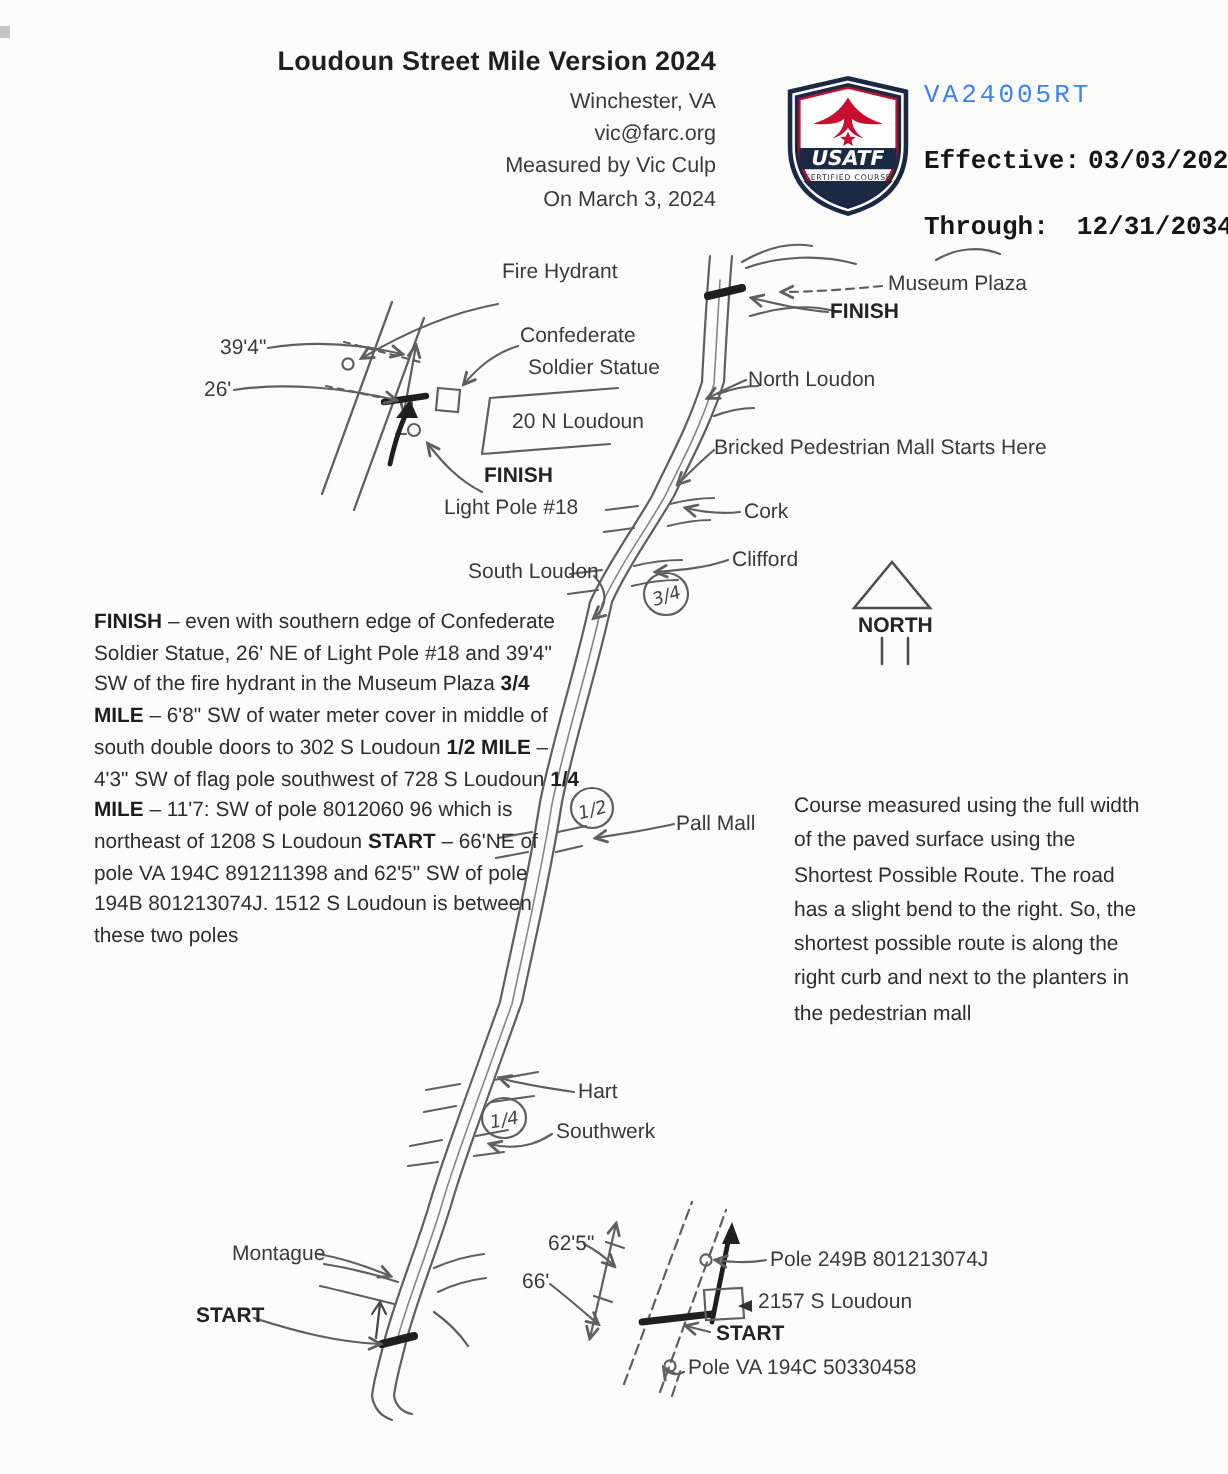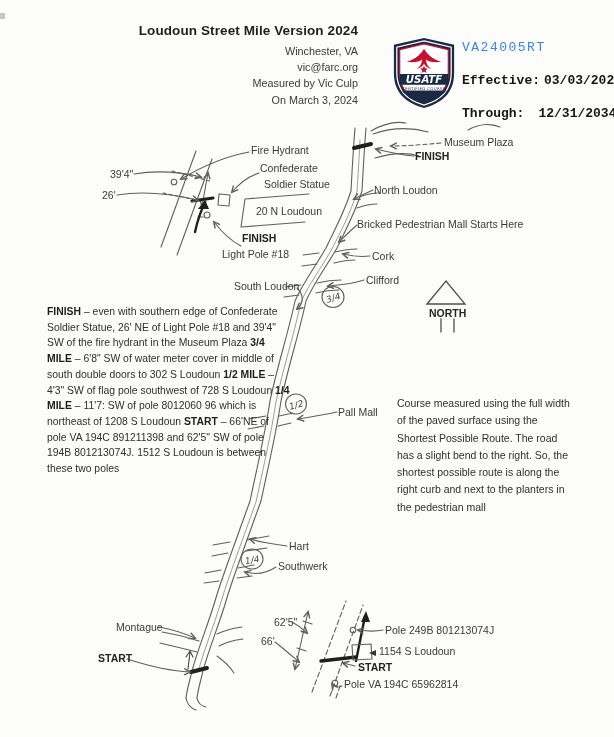--- a/index.html
+++ b/index.html
@@ -156,21 +156,21 @@
     <ellipse cx="252" cy="559" rx="11" ry="10"></ellipse>
     <text x="252" y="563" text-anchor="middle" font-size="9" font-style="italic" fill="#444444" stroke="none" transform="rotate(-10 252 559)">1/4</text>
   </g>
 
   <g stroke="#4f4f4f" stroke-width="1.3">
     <path d="M427,304 L446,281 L465,304 L427,304 Z"></path>
     <path d="M441,319 L441,332 M454,319 L454,332"></path>
   </g>
 </svg>
 
-<div class="lbl" style="left:251px;top:144px">Fire Hydrant</div>
+<div class="lbl" style="left:251px;top:130px">Fire Hydrant</div>
 <div class="lbl" style="left:260px;top:162px">Confederate</div>
 <div class="lbl" style="left:264px;top:178px">Soldier Statue</div>
 <div class="lbl" style="left:256px;top:205px">20 N Loudoun</div>
 <div class="lbl b" style="left:242px;top:232px">FINISH</div>
 <div class="lbl" style="left:222px;top:248px">Light Pole #18</div>
 <div class="lbl" style="left:234px;top:280px">South Loudon</div>
 <div class="lbl" style="left:110px;top:168px">39'4"</div>
 <div class="lbl" style="left:102px;top:189px">26'</div>
 <div class="lbl" style="left:444px;top:136px">Museum Plaza</div>
 <div class="lbl b" style="left:415px;top:150px">FINISH</div>
@@ -180,23 +180,23 @@
 <div class="lbl" style="left:366px;top:274px">Clifford</div>
 <div class="lbl b" style="left:429px;top:307px">NORTH</div>
 <div class="lbl" style="left:338px;top:406px">Pall Mall</div>
 <div class="lbl" style="left:289px;top:540px">Hart</div>
 <div class="lbl" style="left:278px;top:560px">Southwerk</div>
 <div class="lbl" style="left:116px;top:621px">Montague</div>
 <div class="lbl b" style="left:98px;top:652px">START</div>
 <div class="lbl" style="left:274px;top:616px">62'5"</div>
 <div class="lbl" style="left:261px;top:635px">66'</div>
 <div class="lbl" style="left:385px;top:624px">Pole 249B 801213074J</div>
-<div class="lbl" style="left:379px;top:645px">1154 S Loudoun</div>
+<div class="lbl" style="left:379px;top:645px">2157 S Loudoun</div>
 <div class="lbl b" style="left:358px;top:661px">START</div>
-<div class="lbl" style="left:344px;top:678px">Pole VA 194C 65962814</div>
+<div class="lbl" style="left:344px;top:678px">Pole VA 194C 50330458</div>
 
 <div class="abs desc">
   <span><b>FINISH</b><span> – even with southern edge of Confederate Soldier Statue, 26' NE of Light Pole #18 and 39'4" SW of the fire hydrant in the Museum Plaza</span></span>
   <span><b>3/4 MILE</b><span> – 6'8" SW of water meter cover in middle of south double doors to 302 S Loudoun</span></span>
   <span><b>1/2 MILE</b><span> – 4'3" SW of flag pole southwest of 728 S Loudoun</span></span>
   <span><b>1/4 MILE</b><span> – 11'7: SW of pole 8012060 96 which is northeast of 1208 S Loudoun</span></span>
   <span><b>START</b><span> – 66'NE of pole VA 194C 891211398 and 62'5" SW of pole 194B 801213074J. 1512 S Loudoun is between these two poles</span></span>
 </div>
 
 <div class="abs note">Course measured using the full width of the paved surface using the Shortest Possible Route. The road has a slight bend to the right. So, the shortest possible route is along the right curb and next to the planters in the pedestrian mall</div>

